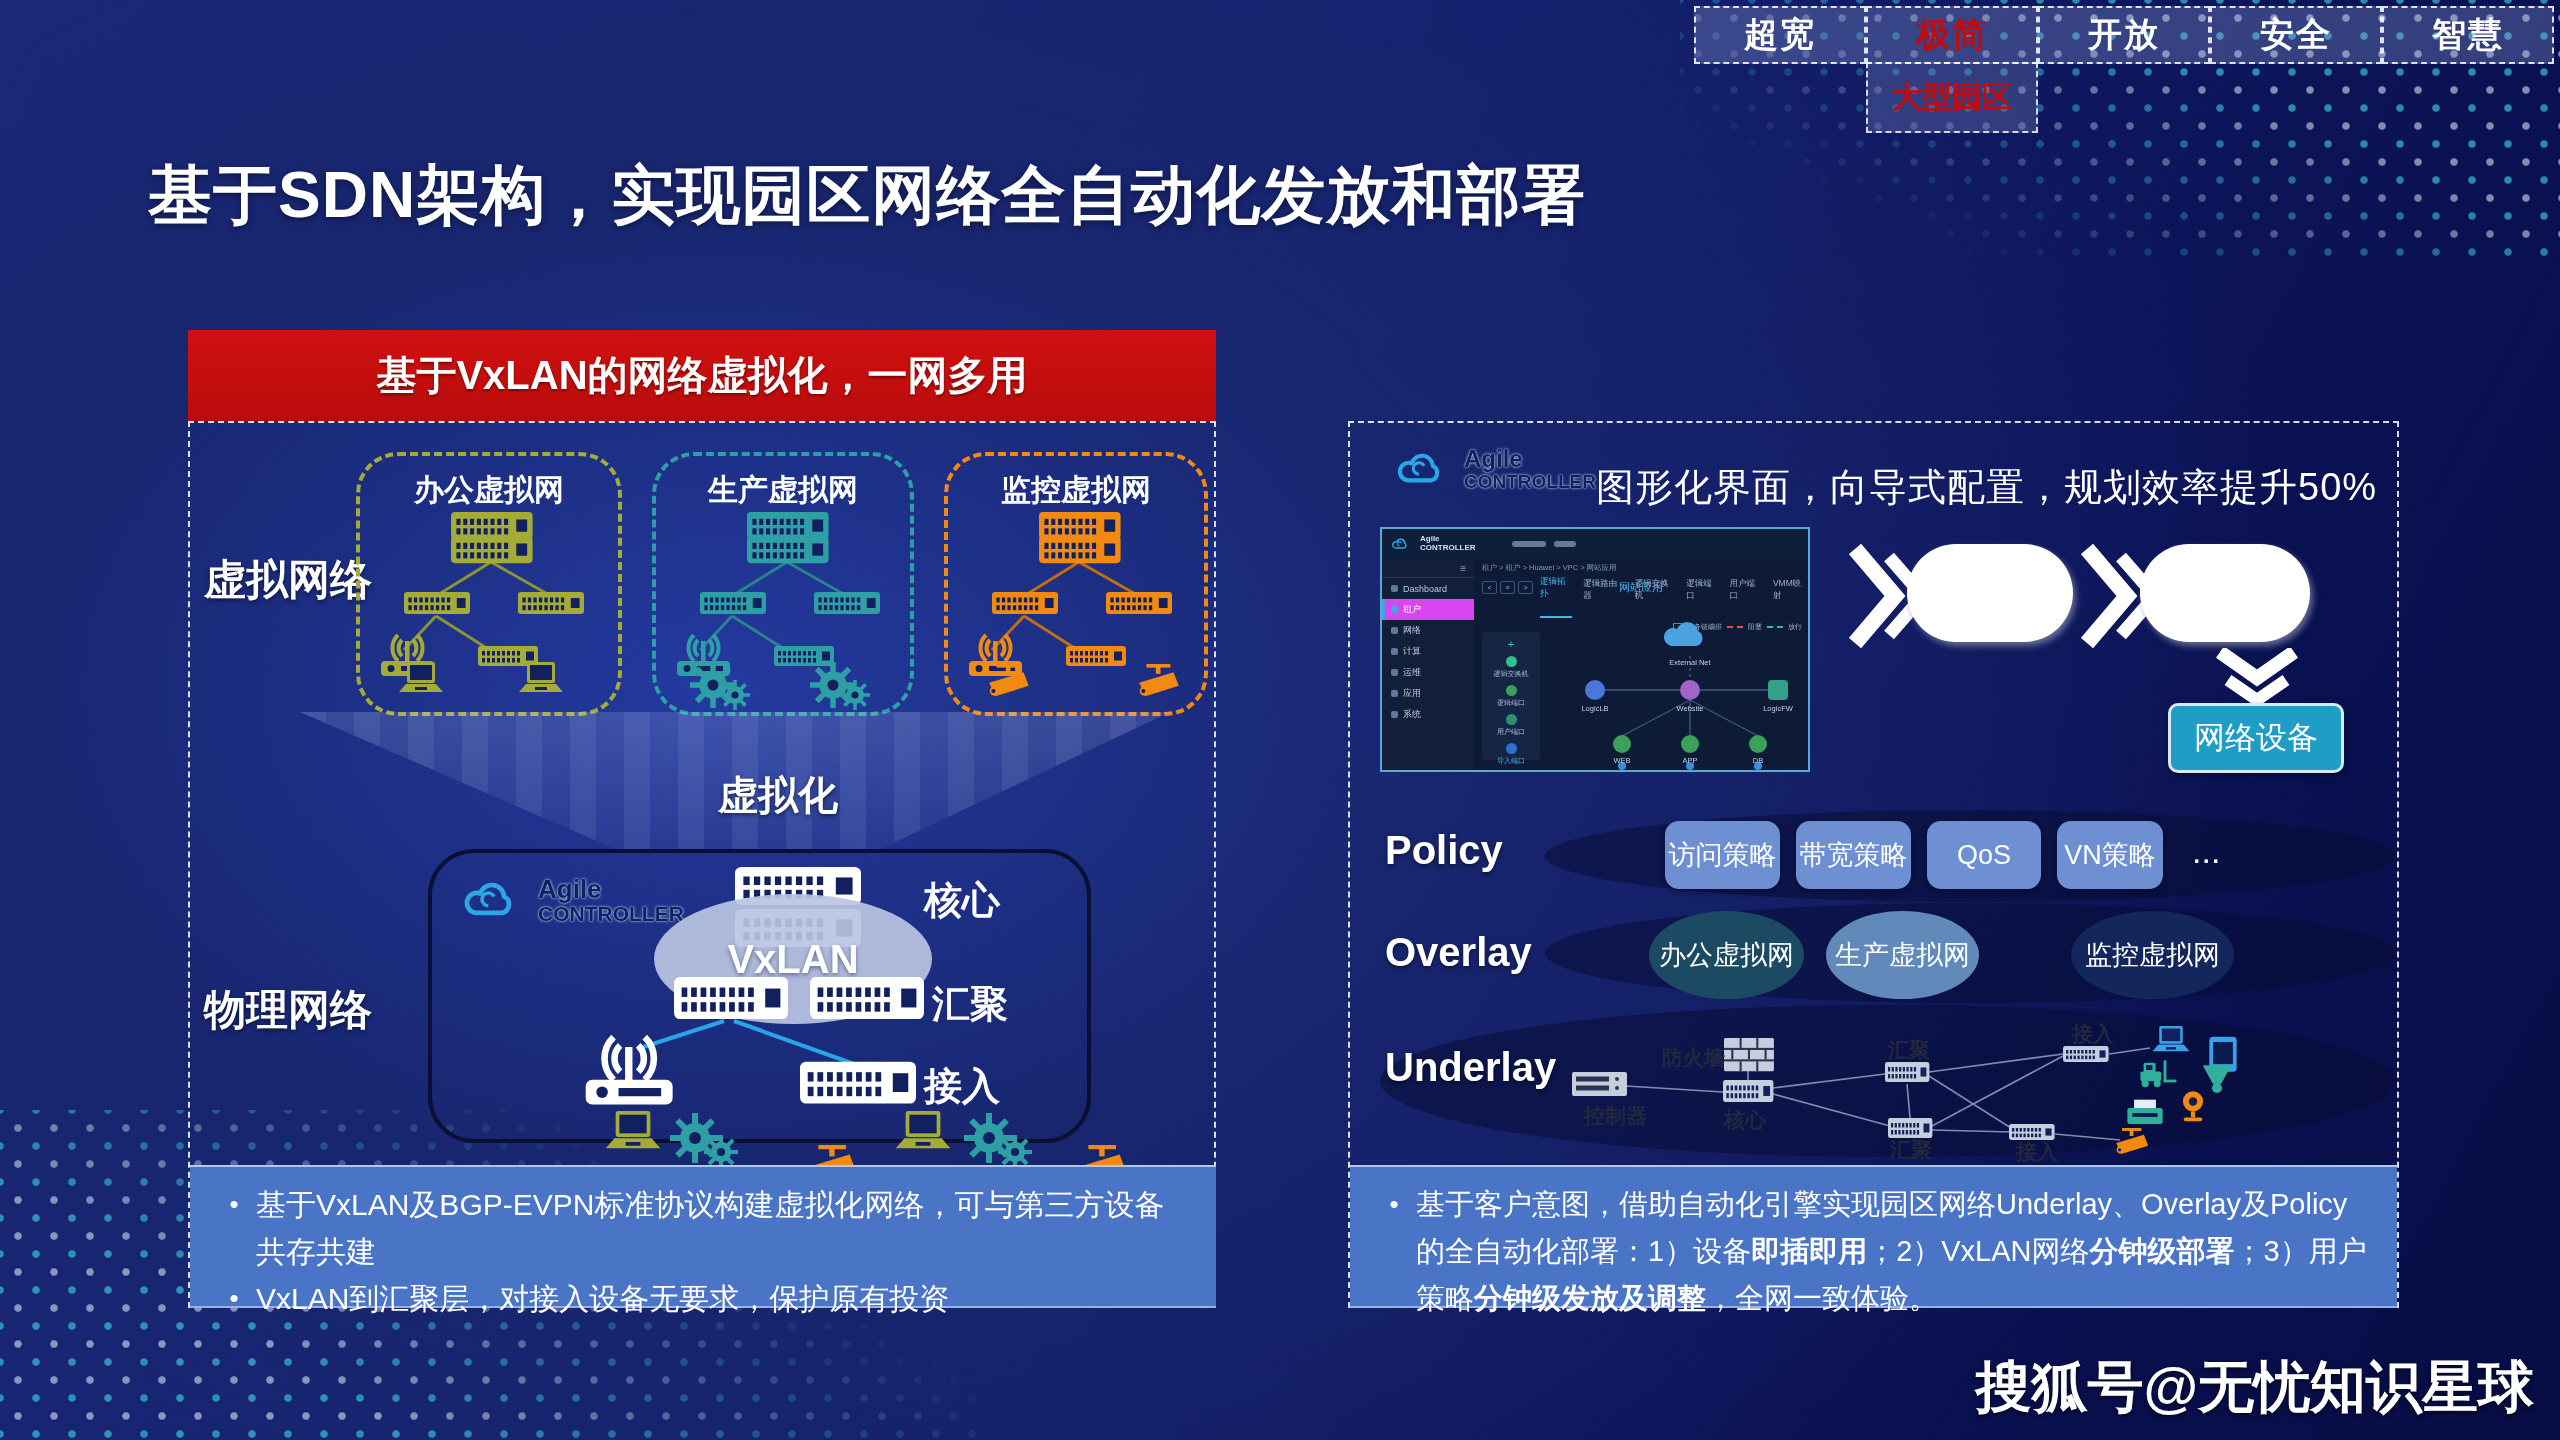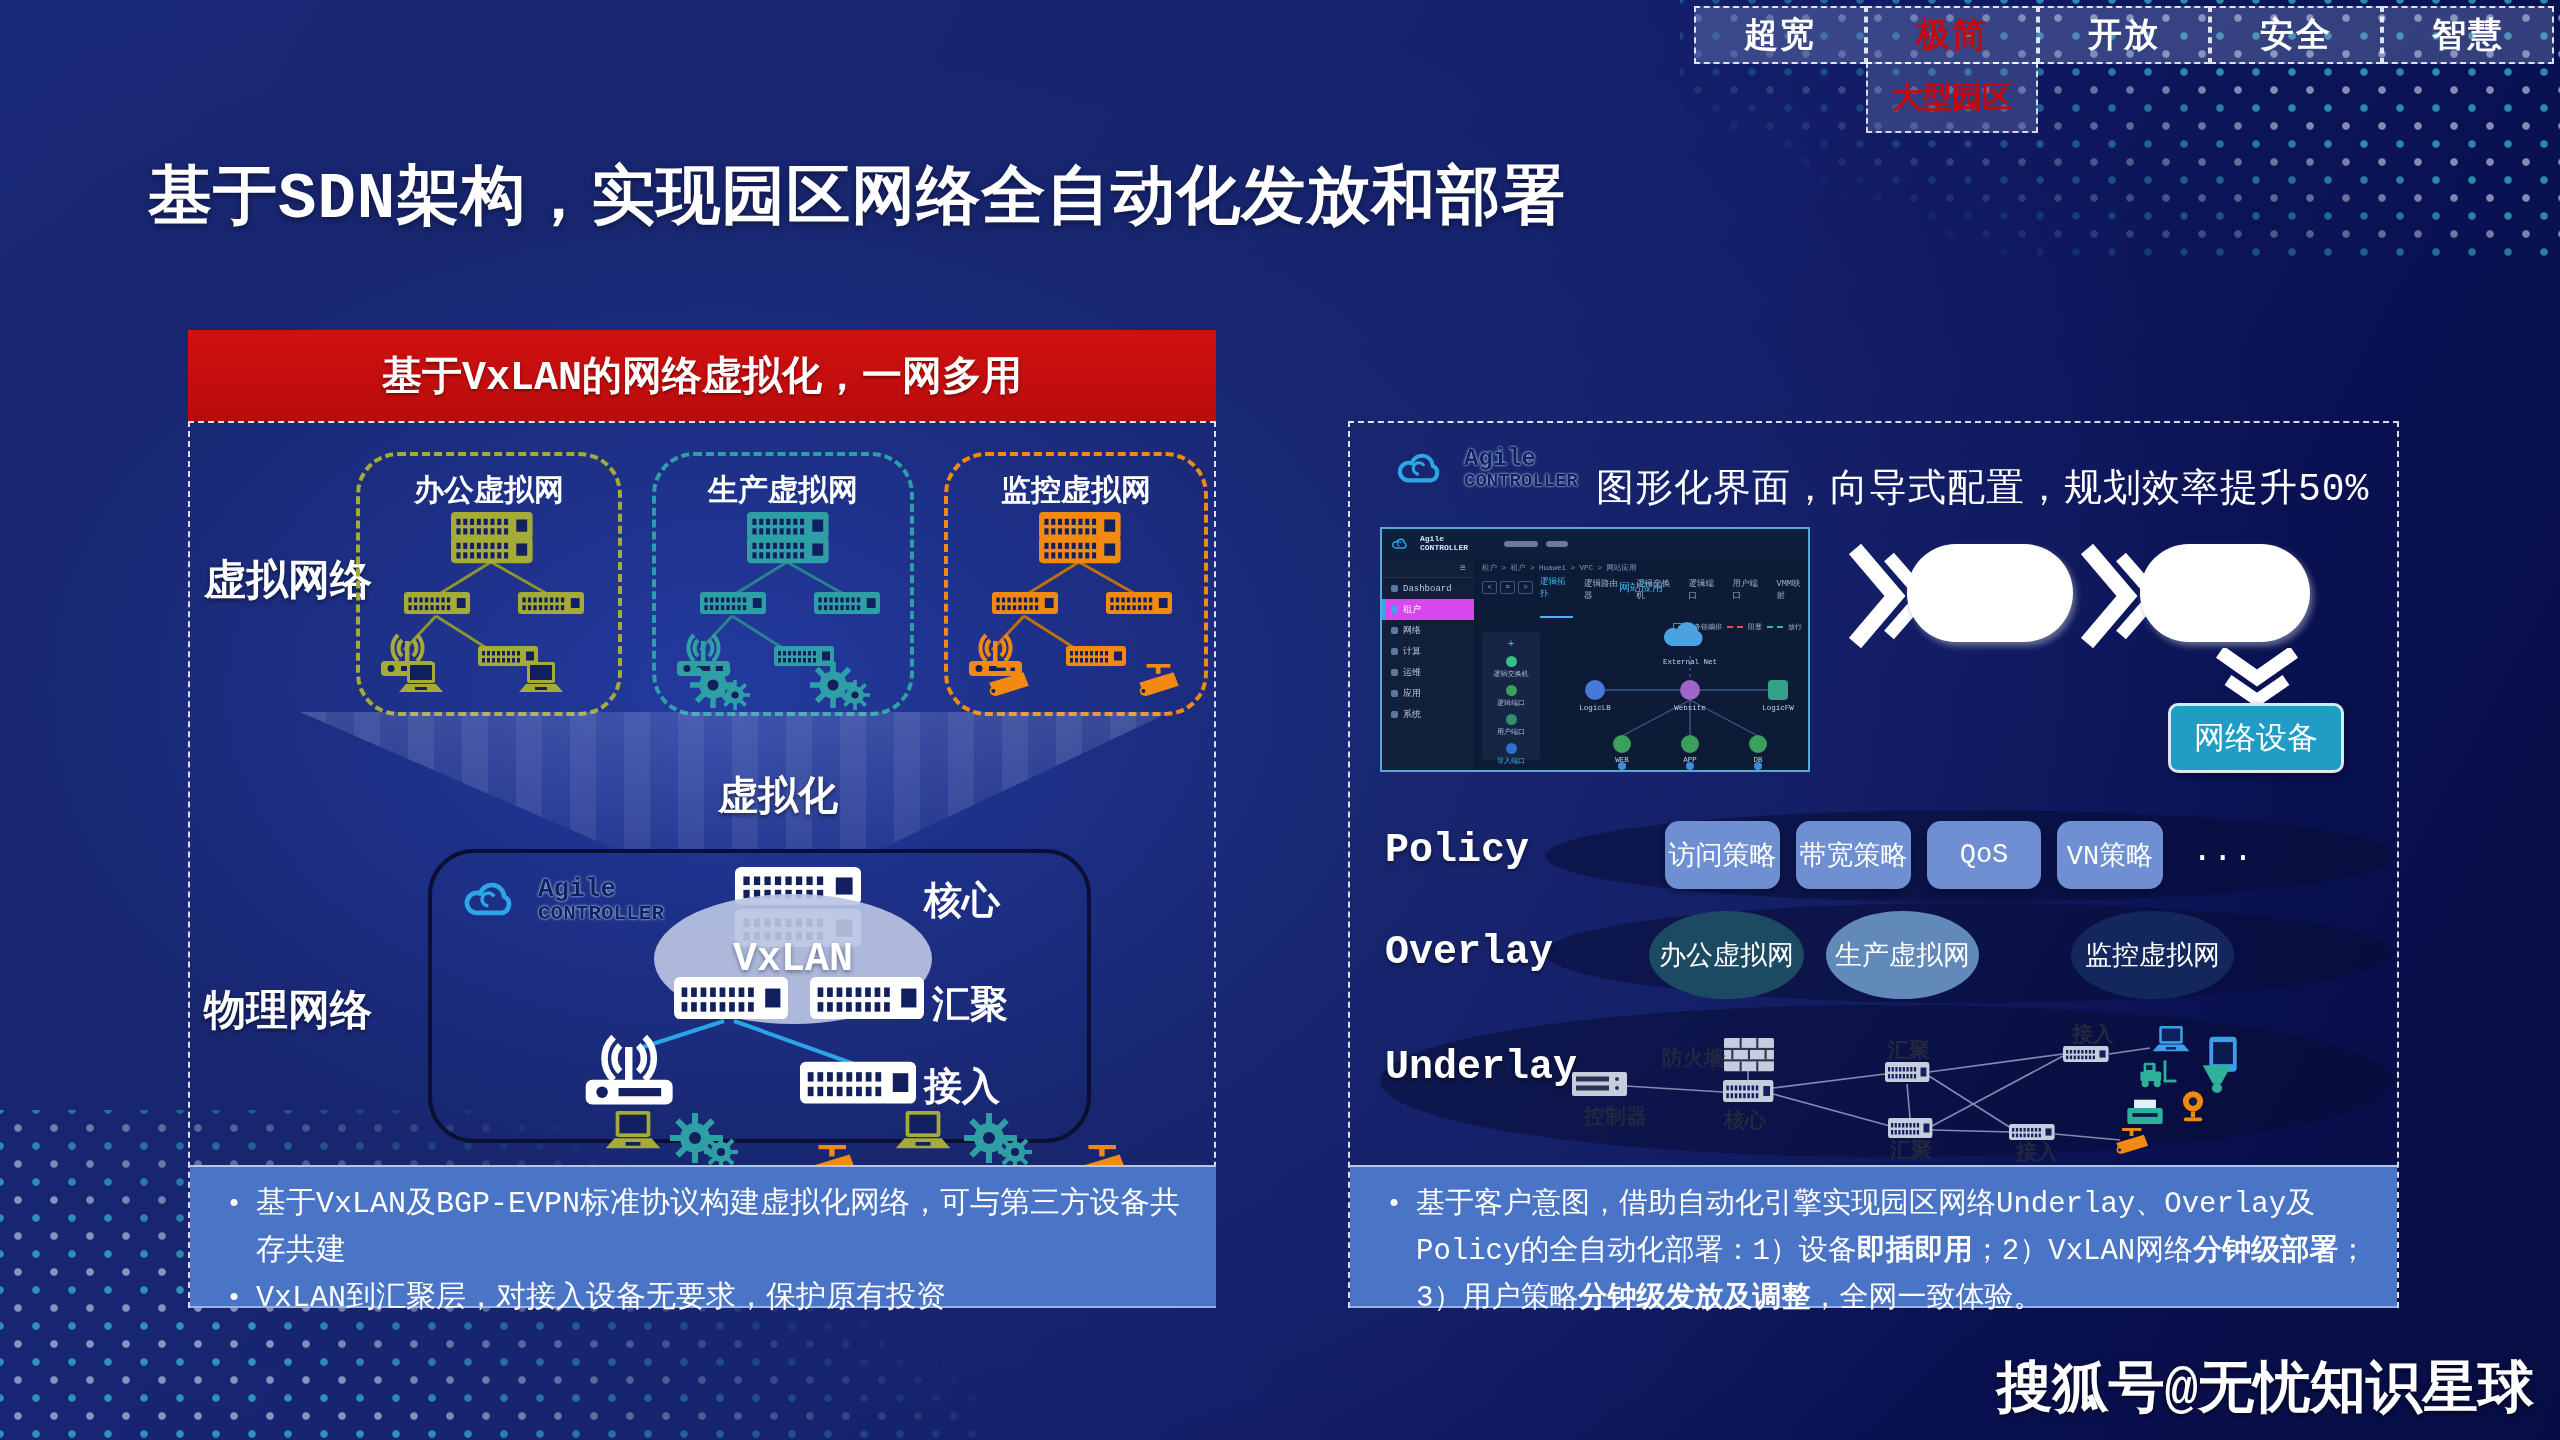--- a/index.html
+++ b/index.html
@@ -1,17 +1,17 @@
 <!DOCTYPE html>
 <html><head>
 <meta charset="utf-8">
 <style>
   html,body{margin:0;padding:0;background:#060b3a;}
   .stage{position:relative;width:2560px;height:1440px;overflow:hidden;
-    font-family:Liberation Mono, monospace;
+    font-family:Liberation Sans, sans-serif;
     background:
       radial-gradient(1600px 1100px at 28% 48%, #233a9f 0%, #18266f 45%, rgba(16,26,110,0) 100%),
       linear-gradient(118deg,#1b2a82 0%,#141f6e 45%,#0a1152 78%,#070d44 100%);
     color:#fff;}
   .abs{position:absolute;}
   .dots{position:absolute;pointer-events:none;
     background-image:
       radial-gradient(circle, rgba(235,240,255,.55) 3.2px, transparent 4.4px),
       radial-gradient(circle, rgba(64,214,226,.62) 3.2px, transparent 4.4px);
     background-size:36px 36px,36px 36px;background-position:0 0,18px 18px;}

